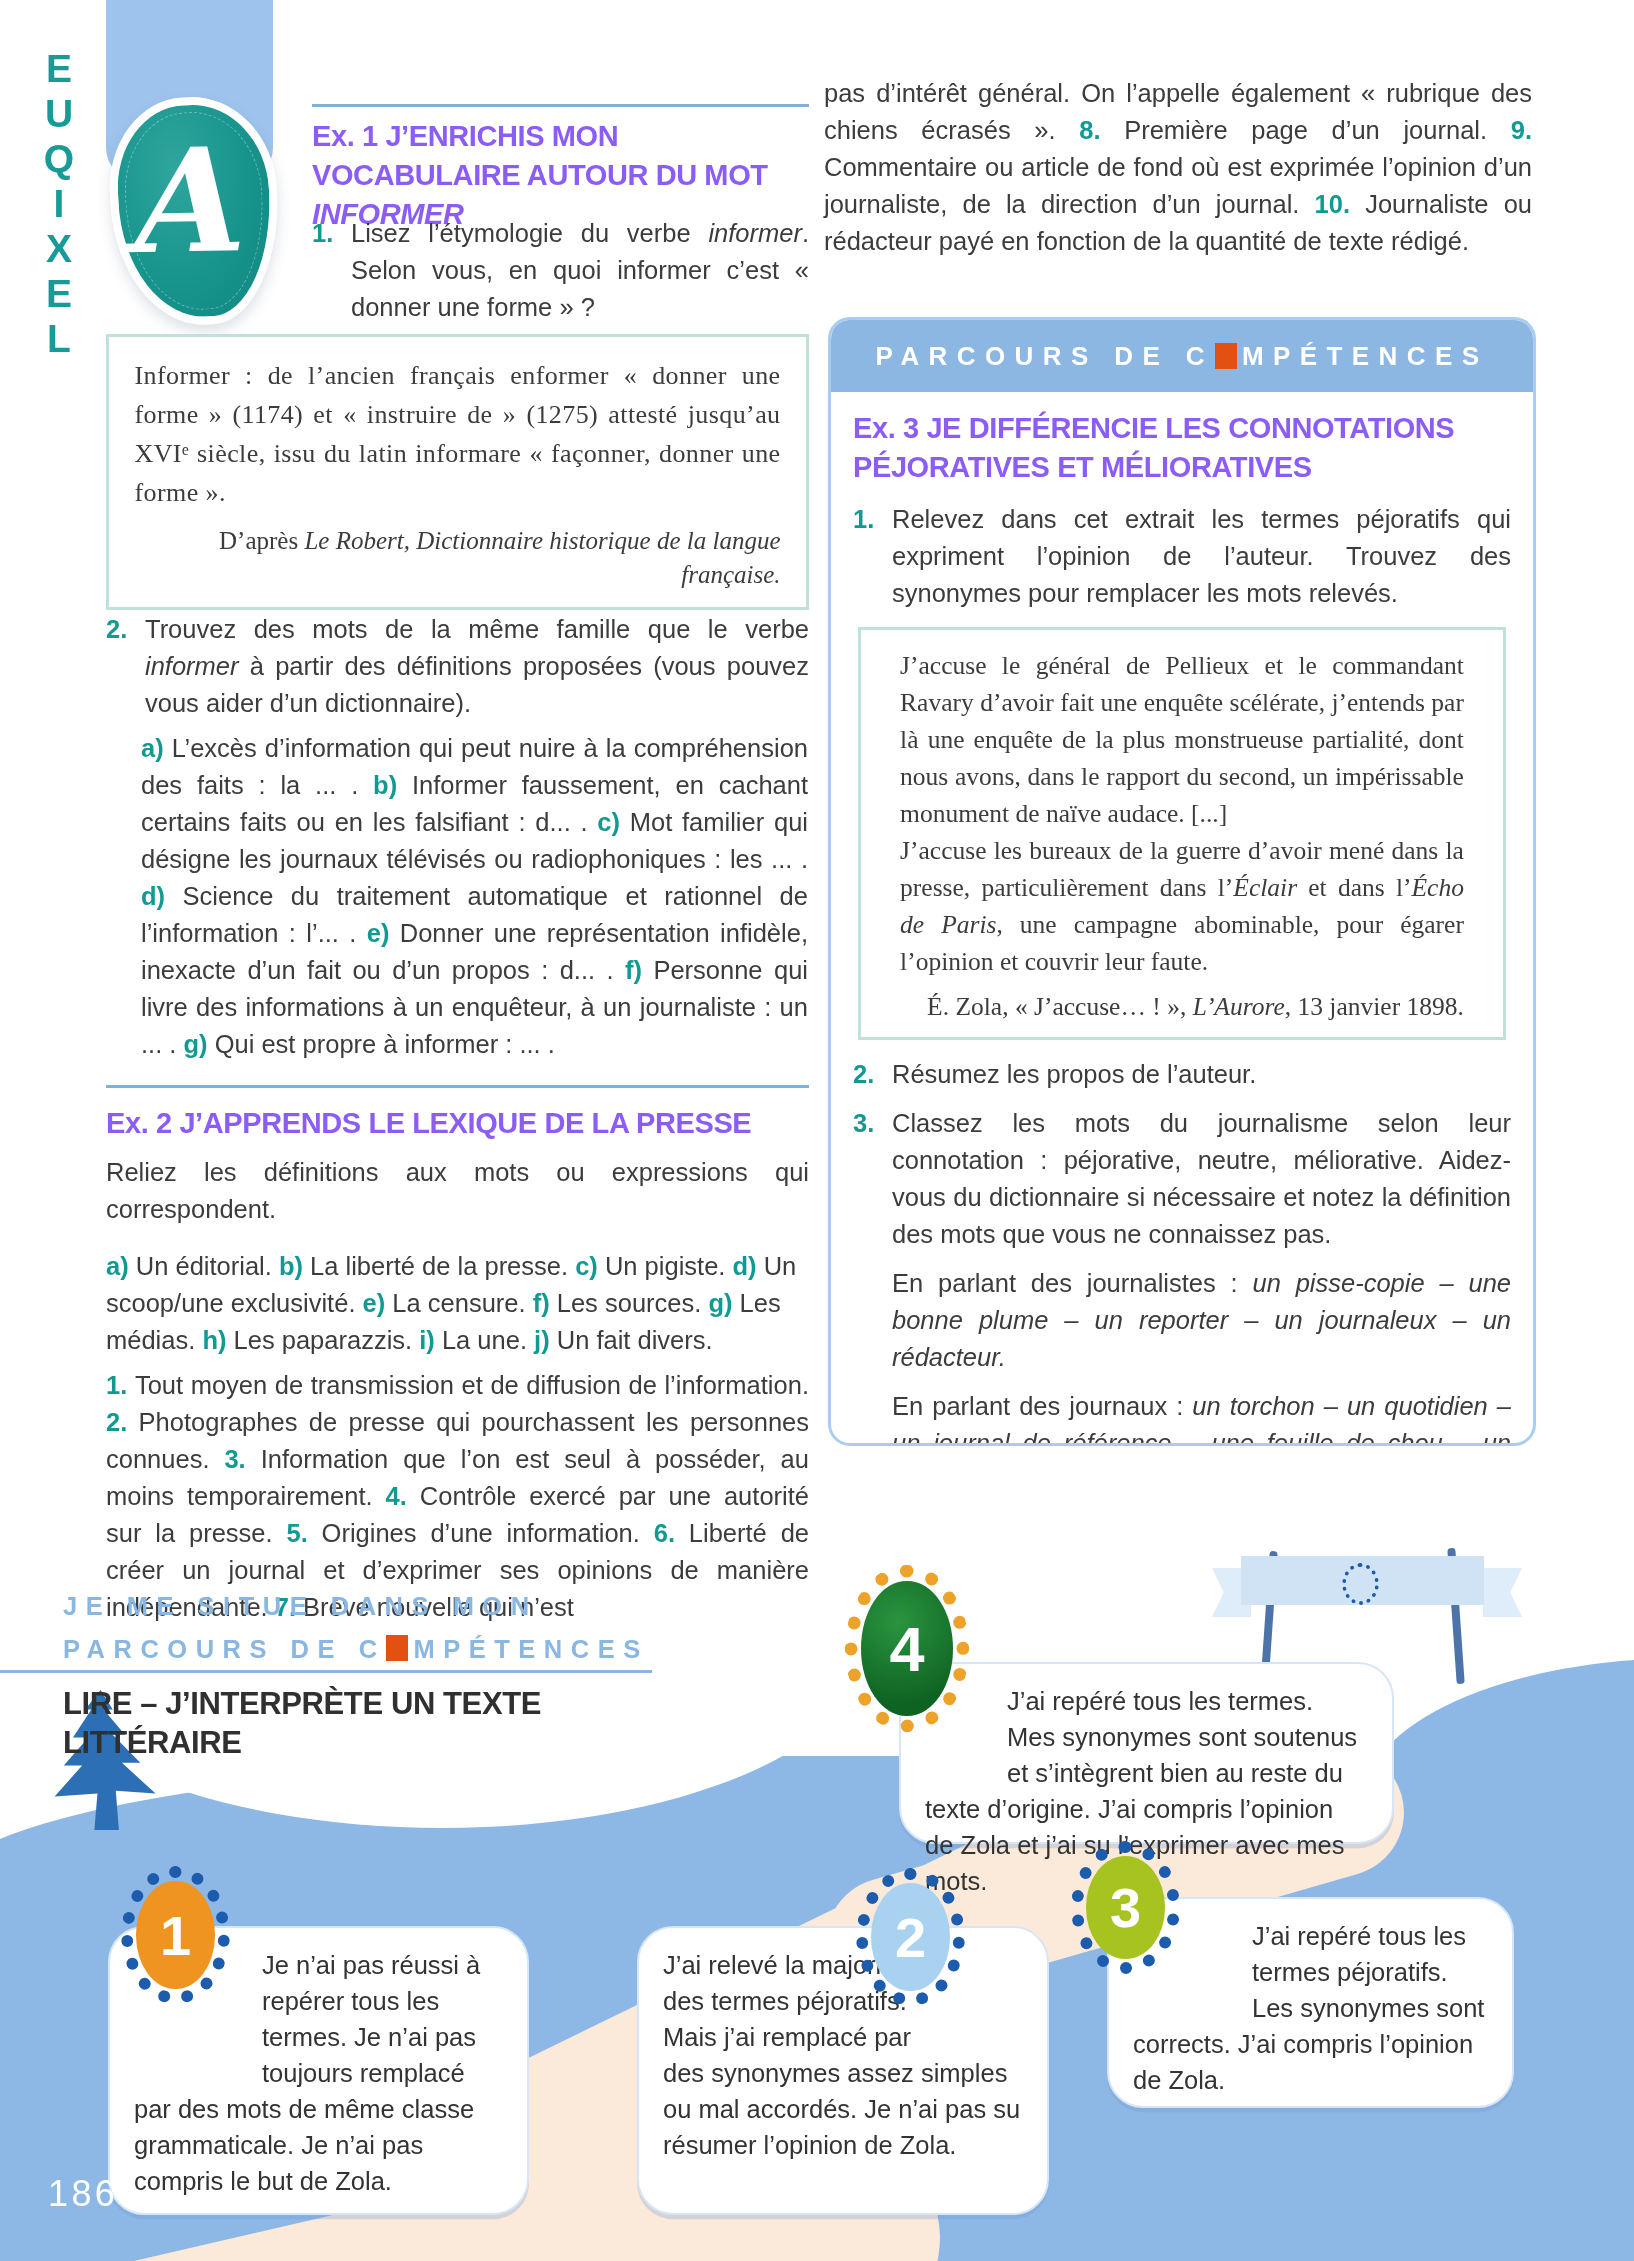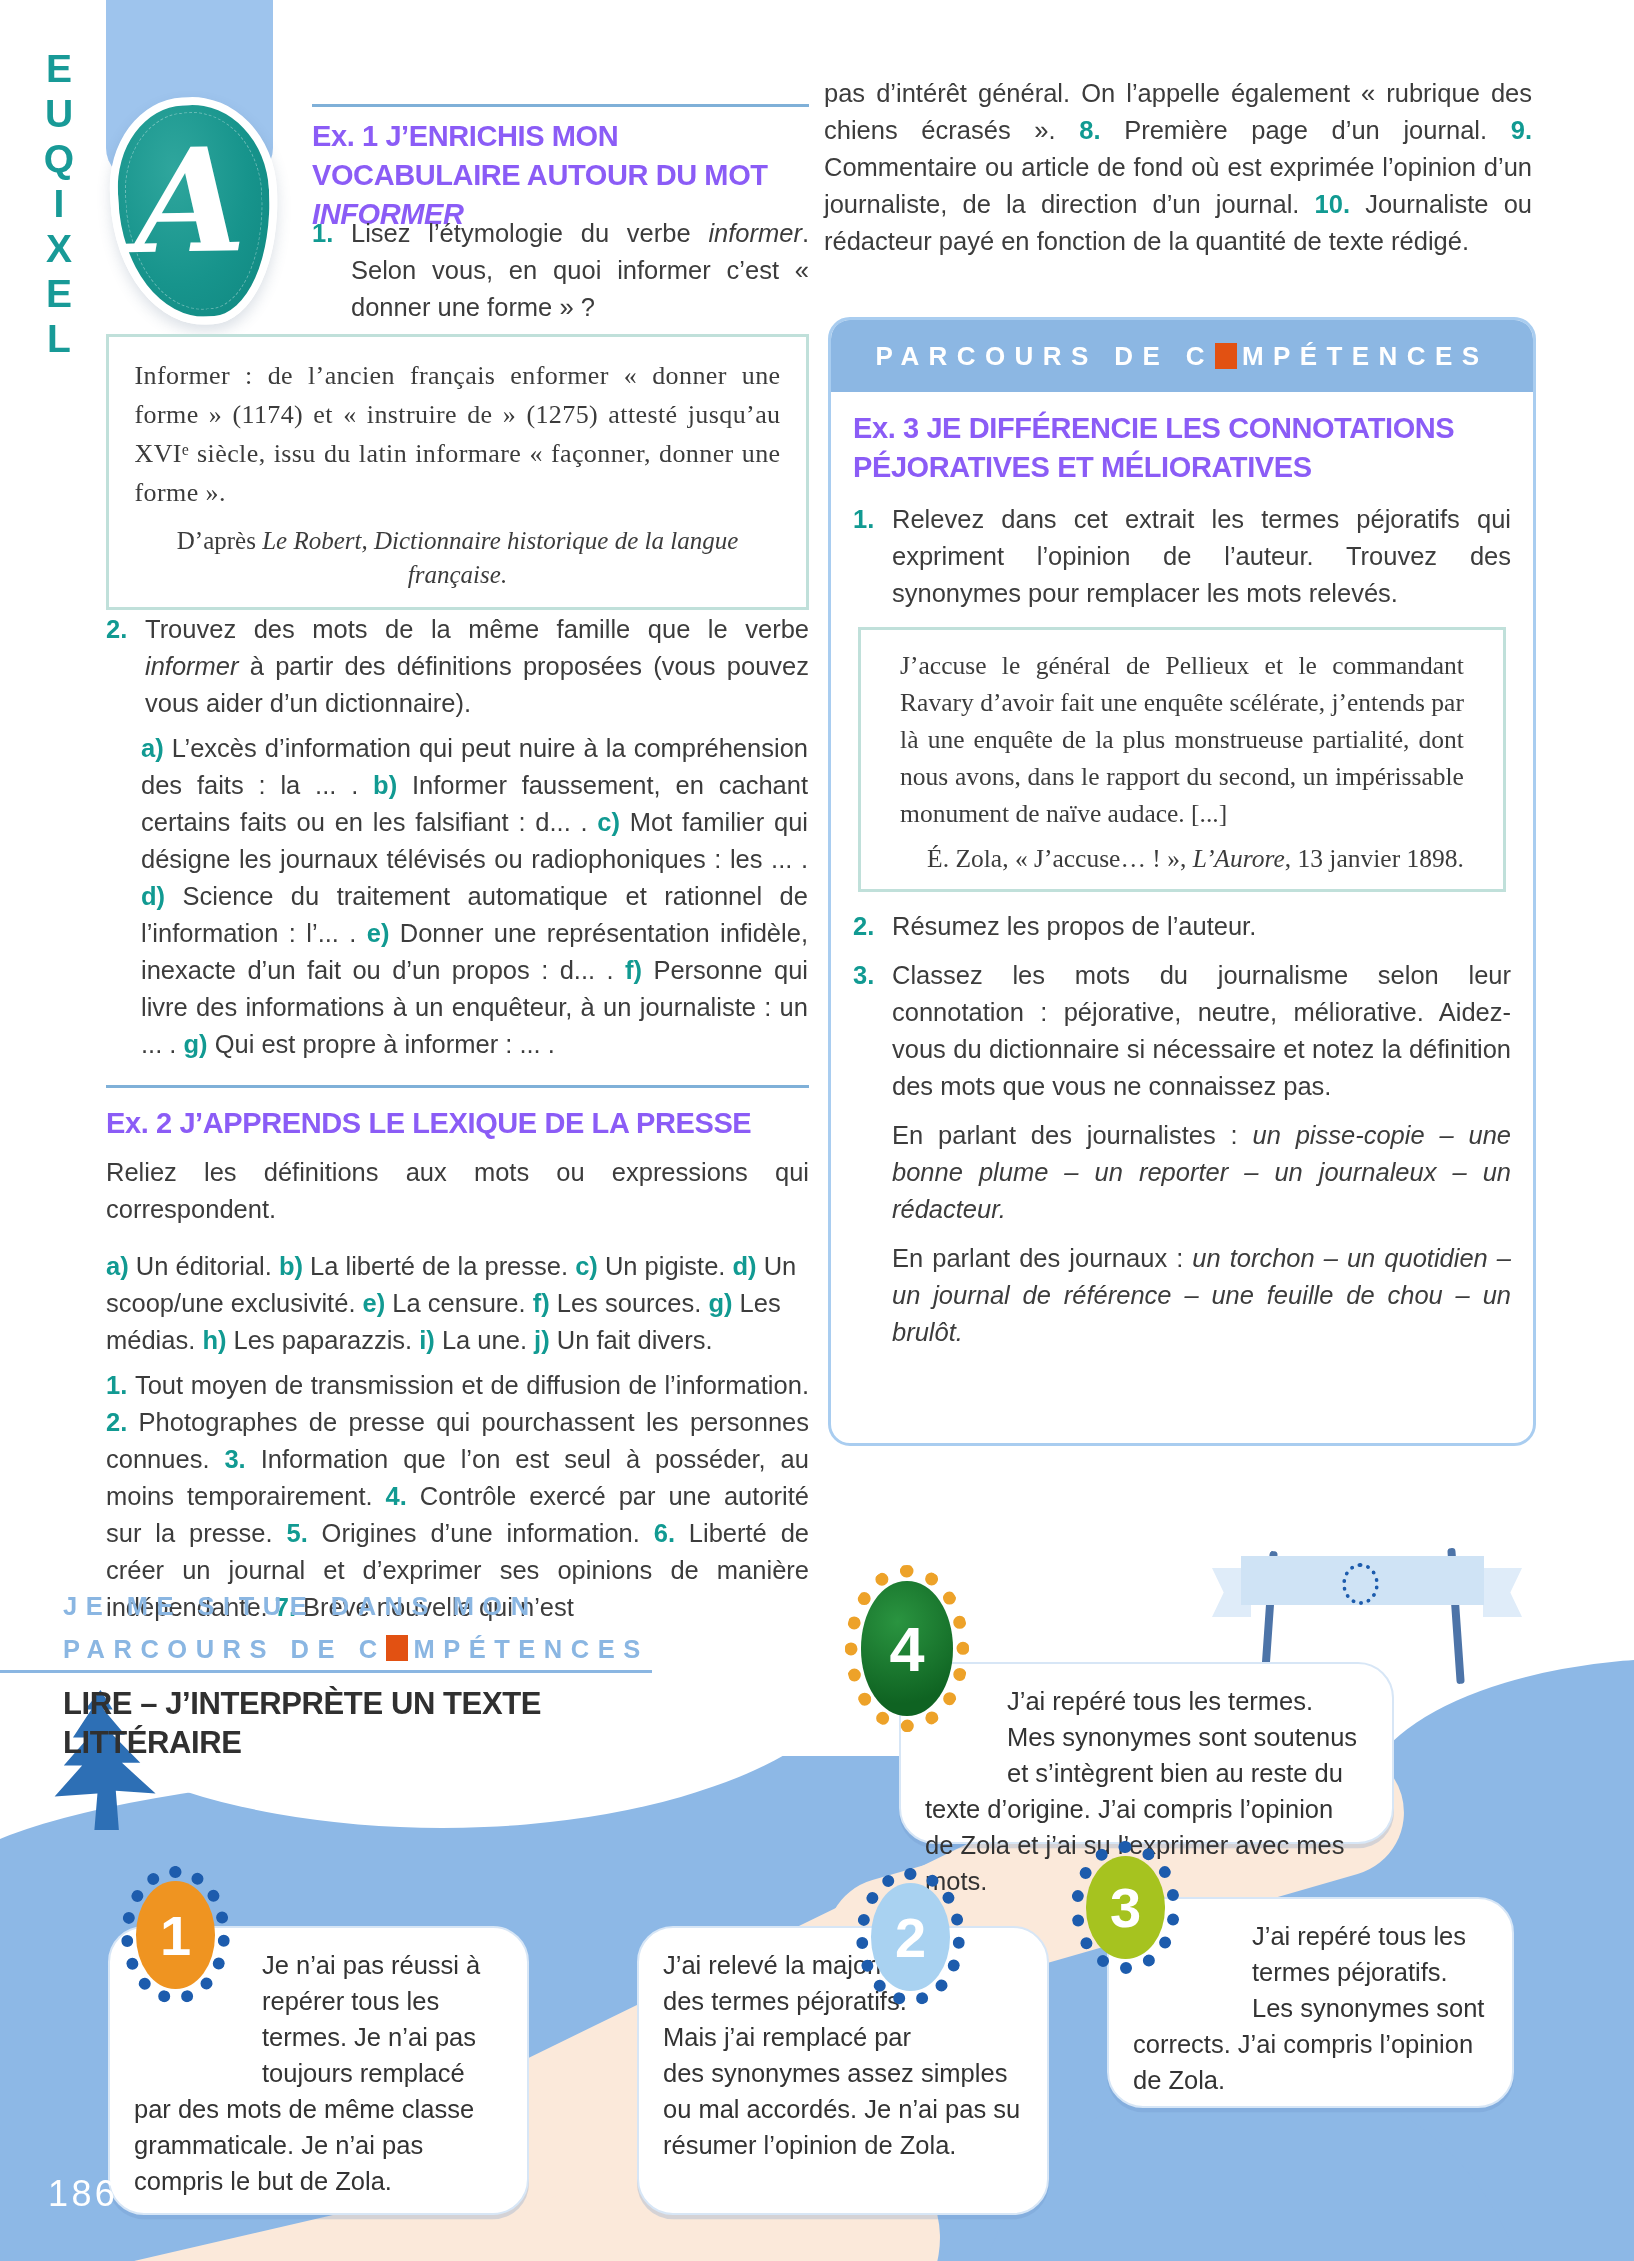--- a/index.html
+++ b/index.html
@@ -33,21 +33,21 @@
   .qitem{display:flex;}
   .qnum{flex:0 0 39px;color:#119a92;font-weight:bold;}
   .qbody{flex:1;}
   .serif{font-family:"Liberation Serif",serif;}
   i,.it{font-style:italic;}
 
   
   .etym{left:106px;top:334px;width:703px;box-sizing:border-box;border:3.4px solid #c0e0da;
         background:#fff;padding:19px 25.5px 15.3px;}
   .etym .txt{font-size:26px;line-height:39px;letter-spacing:0.4px;text-align:justify;}
-  .etym .src{margin-top:12px;font-size:25px;line-height:34px;text-align:center;}
+  .etym .src{margin-top:12px;font-size:25px;line-height:34px;text-align:right;}
 
   .pbox{left:828px;top:317px;width:708px;height:1129px;box-sizing:border-box;
         border:3.4px solid #a9cdf0;border-radius:22px;background:#fff;overflow:hidden;}
   .pband{height:72px;background:#8cb7e3;border-radius:17px 17px 0 0;display:flex;
          align-items:center;justify-content:center;color:#fff;font-weight:bold;
          font-size:26px;letter-spacing:9.4px;}
   .sq{display:inline-block;width:22px;height:25.5px;background:#e25112;margin:0 5.1px 0 0.9px;
       vertical-align:-2.6px;}
   .pbox .pad{padding:17px 22px 0;}
   .zquote{margin:15.3px 5.1px 0;border:3.4px solid #c0e0da;padding:17px 39px 12px;
@@ -194,20 +194,21 @@
       <div class="h1">
         <span class="exlab">Ex. 3</span>
         <span class="htitle">JE DIFFÉRENCIE LES CONNOTATIONS PÉJORATIVES ET MÉLIORATIVES</span>
       </div>
       <div class="body qitem just" style="margin-top:13.6px;">
         <span class="qnum">1.</span>
         <span class="qbody">Relevez dans cet extrait les termes péjoratifs qui expriment l’opinion de l’auteur. Trouvez des synonymes pour remplacer les mots relevés.</span>
       </div>
       <div class="zquote serif">
         <p>J’accuse le général de Pellieux et le commandant Ravary d’avoir fait une enquête scélérate, j’entends par là une enquête de la plus monstrueuse partialité, dont nous avons, dans le rapport du second, un impérissable monument de naïve audace. [...]</p>
+        <p><span>J’accuse les bureaux de la guerre d’avoir mené dans la presse, particulièrement dans l’</span><span class="it">Éclair</span><span> et dans l’</span><span class="it">Écho de Paris</span><span>, une campagne abominable, pour égarer l’opinion et couvrir leur faute.</span></p>
         <div class="src">
           <span>É. Zola, « J’accuse… ! », </span><span class="it">L’Aurore</span><span>, 13 janvier 1898.</span>
         </div>
       </div>
       <div class="body qitem" style="margin-top:15.3px;">
         <span class="qnum">2.</span>
         <span class="qbody">Résumez les propos de l’auteur.</span>
       </div>
       <div class="body qitem just" style="margin-top:12px;">
         <span class="qnum">3.</span>

